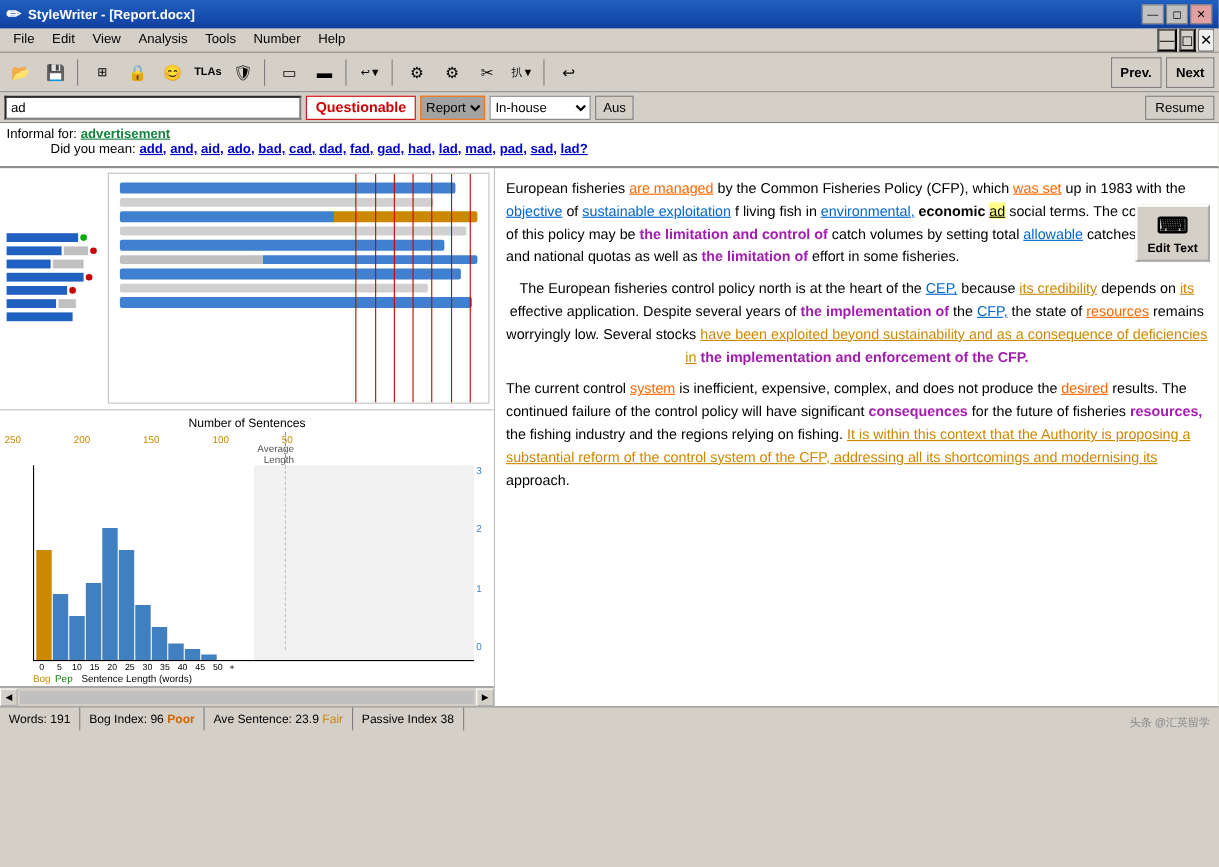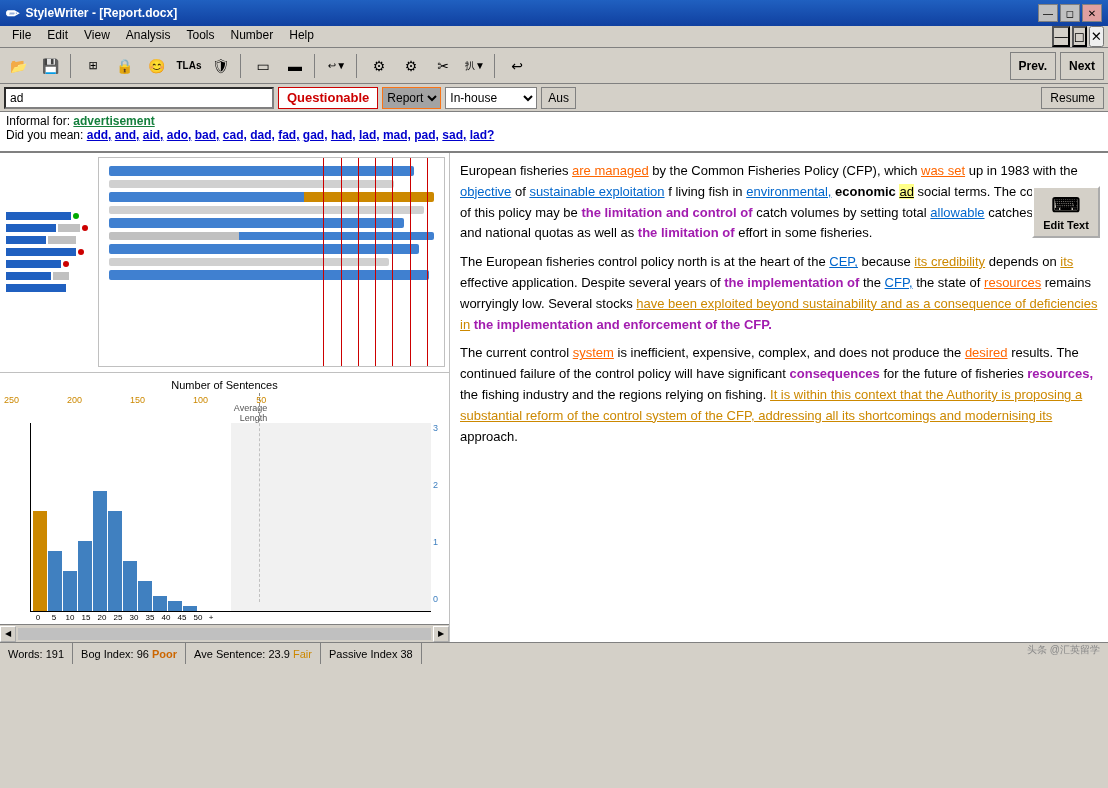--- a/index.html
+++ b/index.html
@@ -26,21 +26,21 @@
     #questionable-badge { background: white; border: 1px solid #cc0000; color: #cc0000; font-size: 13px; font-weight: bold; padding: 1px 8px; height: 22px; display: flex; align-items: center; }
     #doc-select { height: 22px; border: 1px solid #f97316; font-size: 12px; background: #a3a3a3; }
     #style-select { height: 22px; border: 1px solid #808080; font-size: 12px; background: white; }
     #aus-btn { height: 22px; border: 1px solid #808080; background: #d4d0c8; font-size: 12px; padding: 0 6px; cursor: pointer; }
     #resume-btn { height: 22px; border: 1px solid #808080; background: #d4d0c8; font-size: 12px; padding: 0 8px; cursor: pointer; }
 
     
     #info-bar { background: white; border-bottom: 1px solid #808080; padding: 2px 6px; min-height: 40px; }
     #informal-line { font-size: 12px; color: #000; }
     #informal-line a { color: #15803d; font-weight: bold; text-decoration: underline; }
-    #suggestions-line { font-size: 12px; color: #000; }
+    #suggestions-line { font-size: 12px; color: #000; margin-left: 40px; }
     #suggestions-line a { color: #0000cc; font-weight: bold; text-decoration: underline; }
 
     
     #edit-text-btn { position: absolute; right: 8px; top: 190px; width: 60px; height: 50px; background: #d4d0c8; border: 2px outset #ffffff; font-size: 11px; font-weight: bold; text-align: center; cursor: pointer; display: flex; flex-direction: column; align-items: center; justify-content: center; }
 
     
     #main-area { display: flex; height: calc(788px - 26px - 22px - 36px - 28px - 42px - 30px); }
     
     
     #left-panel { width: 450px; background: white; border-right: 1px solid #808080; display: flex; flex-direction: column; overflow: hidden; }
@@ -308,46 +308,51 @@
         </div>
 
         <div style="display:flex; flex-direction:column; justify-content:space-between; padding-left:2px; font-size:9px; color:#4080c0; width:14px; padding-top:30px; padding-bottom:18px;">
           <span>3</span>
           <span>2</span>
           <span>1</span>
           <span>0</span>
         </div>
       </div>
 
+      <div style="display:flex; font-size:9px; padding-left:26px; margin-top:1px;">
+        <span style="color:#cc8800; margin-right:4px;">Bog</span>
+        <span style="color:#008800; margin-right:8px;">Pep</span>
+        <span style="color:#000;">Sentence Length (words)</span>
+      </div>
     </div>
 
     <div id="horiz-scroll" style="background:#d4d0c8; border-top:1px solid #808080; height:18px; display:flex; align-items:center;">
       <button class="scroll-btn">◀</button>
       <div style="flex:1; height:12px; background:#c0c0c0; margin:0 2px;"></div>
       <button class="scroll-btn">▶</button>
     </div>
   </div>
 
   <div id="right-panel" style="flex:1; background:white; overflow-y:scroll; padding:8px 10px; font-size:13px; line-height:1.6; color:#000; position:relative;">
 
     <p style="margin-bottom:8px;">
       European fisheries <span class="hl-orange">are managed</span> by the Common Fisheries Policy (CFP), which <span class="hl-orange">was set</span> up in 1983 with the <span class="hl-blue">objective</span> of <span class="hl-blue">sustainable exploitation</span> f living fish in <span class="hl-blue">environmental,</span> <span style="font-weight:bold;">economic</span> <span class="hl-yellow-bg">ad</span> social terms.  The cornerstone of this policy may be <span class="bold-red">the limitation and control of</span> catch volumes by setting total <span class="hl-blue">allowable</span> catches (TACs) and national quotas as well as <span class="bold-red">the limitation of</span> effort in some fisheries.
     </p>
 
-    <p style="margin-bottom:8px;">
+    <p style="margin-bottom:8px;text-align:center;">
       The European fisheries control policy north is at the heart of the <span class="hl-blue">CEP,</span> because <span class="hl-gold">its credibility</span> depends on <span class="hl-gold">its</span> effective application.  Despite several years of <span class="bold-red">the implementation of</span> the <span class="hl-blue">CFP,</span> the state of <span class="hl-orange">resources</span> remains worryingly low.  Several stocks <span class="hl-gold">have been exploited beyond sustainability and as a consequence of deficiencies in</span> <span class="bold-red">the implementation and enforcement of</span> <span class="bold-red">the CFP.</span>
     </p>
 
     <p style="margin-bottom:8px;">
       The current control <span class="hl-orange">system</span> is inefficient, expensive, complex, and does not produce the <span class="hl-orange">desired</span> results.  The continued failure of the control policy will have significant <span class="bold-red">consequences</span> for the future of fisheries <span class="bold-red">resources,</span> the fishing industry and the regions relying on fishing.  <span class="hl-gold">It is within this context that the Authority is proposing a substantial reform of the control system of the CFP, addressing all its shortcomings and modernising its</span> approach.
     </p>
   </div>
 </div>
 
-<div id="status-bar" style="background:#d4d0c8; border-top:1px solid #808080; height:22px; display:flex; align-items:flex-start; font-size:11px;">
+<div id="status-bar" style="background:#d4d0c8; border-top:1px solid #808080; height:22px; display:flex; align-items:flex-end; font-size:11px;">
   <div class="status-seg">Words: 191</div>
   <div class="status-seg">
     <span>Bog Index: 96</span>&nbsp;<span class="status-poor">Poor</span>
   </div>
   <div class="status-seg">
     <span>Ave Sentence: 23.9</span>&nbsp;<span class="status-fair">Fair</span>
   </div>
   <div class="status-seg">Passive Index 38</div>
   <div style="margin-left:auto; padding:0 8px; color:#888; font-size:10px;">头条 @汇英留学</div>
 </div>

